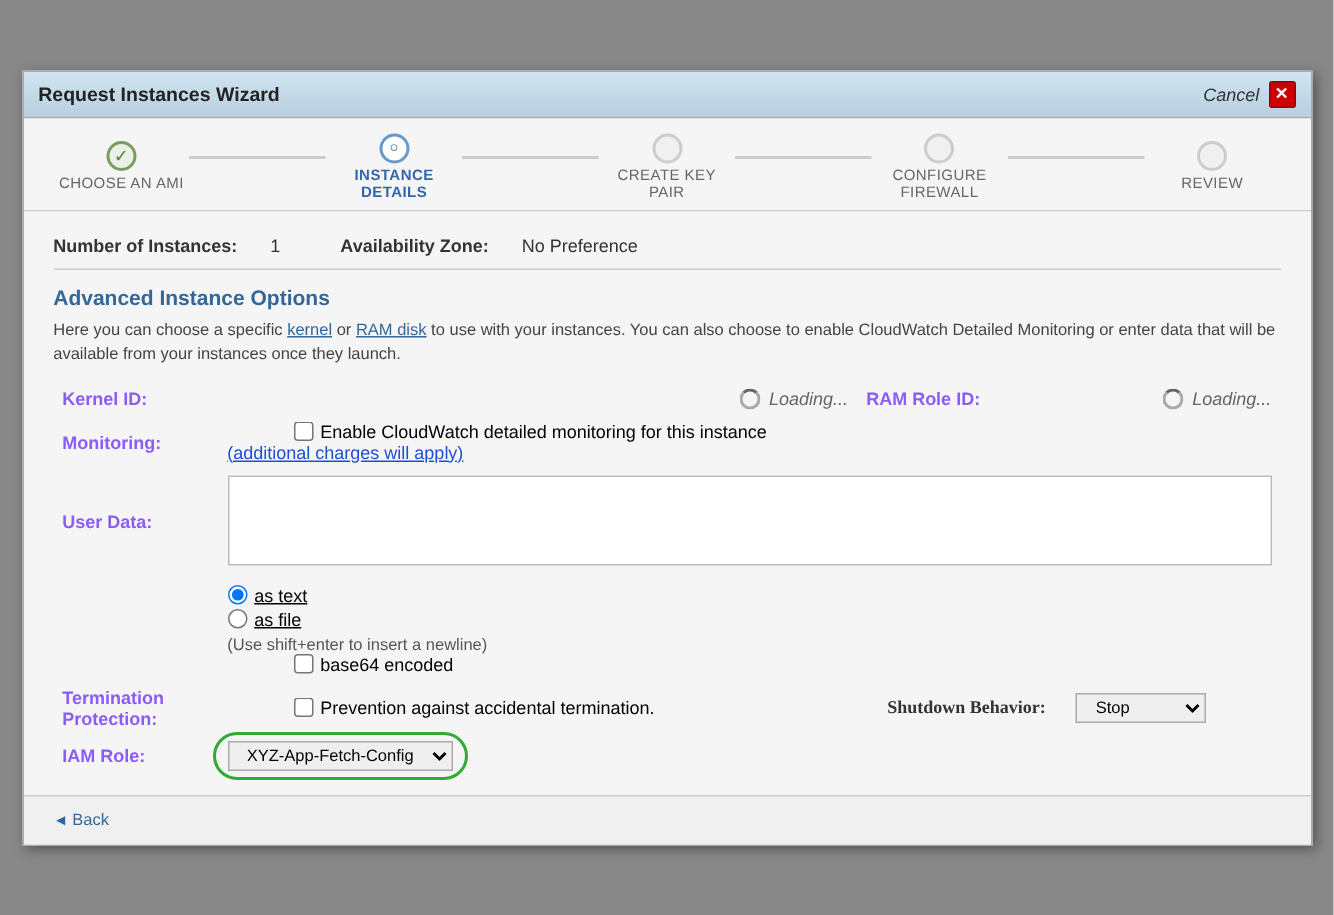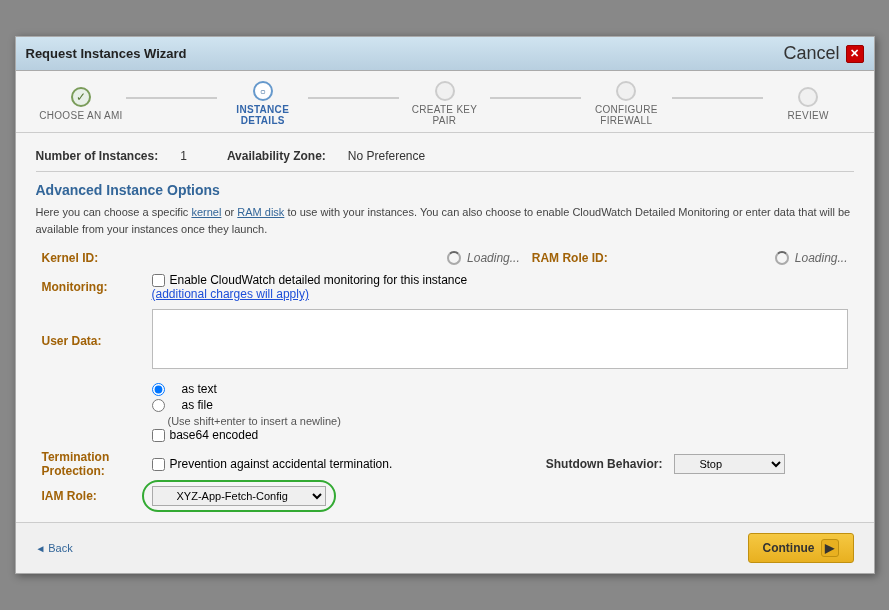--- a/index.html
+++ b/index.html
@@ -30,24 +30,25 @@
       font-size: 13px;
       font-weight: bold;
       color: #222;
     }
     .title-controls {
       display: flex;
       align-items: center;
       gap: 6px;
     }
     .cancel-link {
-      font-size: 18px;
+      font-size: 12px;
       color: #333;
       text-decoration: none;
       cursor: pointer;
+      font-style: italic;
     }
     .close-btn {
       width: 18px;
       height: 18px;
       background: #c00;
       border: 1px solid #900;
       border-radius: 2px;
       display: flex;
       align-items: center;
       justify-content: center;
@@ -167,21 +168,21 @@
     .form-table {
       width: 100%;
       border-collapse: collapse;
     }
     .form-table td {
       padding: 4px 6px;
       vertical-align: middle;
     }
     .field-label {
       font-weight: bold;
-      color: #a16207;
+      color: #8b5cf6;
       white-space: nowrap;
       width: 110px;
     }
     .loading-row {
       display: flex;
       align-items: center;
       gap: 6px;
       color: #666;
       font-style: italic;
       justify-content: flex-end;
@@ -193,40 +194,42 @@
       border-top-color: #666;
       border-radius: 50%;
       display: inline-block;
     }
 
     
     .checkbox-row {
       display: flex;
       align-items: center;
       gap: 5px;
+      margin-left: 44px;
     }
     .charges-link { color: #1d4ed8; text-decoration: underline; }
 
     
     .user-data-textarea {
       width: 100%;
       height: 60px;
       border: 1px solid #bbb;
       background: white;
       resize: none;
       font-size: 11px;
       padding: 4px;
     }
 
     
     .radio-row {
       display: flex;
       align-items: center;
-      gap: 17px;
+      gap: 5px;
       margin: 2px 0;
+      text-decoration: underline;
     }
 
     
     .iam-role-wrapper {
       position: relative;
       display: inline-block;
     }
     .iam-role-circle {
       position: absolute;
       top: -6px;
@@ -275,21 +278,21 @@
       border-radius: 3px;
       display: flex;
       align-items: center;
       justify-content: center;
       color: #333;
       font-size: 12px;
     }
 
     select {
       font-size: 11px;
-      padding: 2px 20px;
+      padding: 2px 8px;
       border: 1px solid #aaa;
     }
     .shutdown-label {
       font-weight: bold;
       color: #333;
     }
 
     .td-right { vertical-align: top; padding-top: 2px; }
   </style>
 </head>
@@ -407,40 +410,40 @@
           <td colspan="3">
             <div class="radio-row">
               <input type="radio" name="userdata_format" checked="" style="">
               <span>as text</span>
             </div>
             <div class="radio-row">
               <input type="radio" name="userdata_format" style="">
               <span>as file</span>
             </div>
             <div>
-              <span style="color:#555; font-size:11px;margin-left:16px;">(Use shift+enter to insert a newline)</span>
+              <span style="color:#555; font-size:11px;">(Use shift+enter to insert a newline)</span>
             </div>
             <div class="checkbox-row">
               <input type="checkbox" style="">
               <span>base64 encoded</span>
             </div>
           </td>
         </tr>
 
         <tr>
           <td class="field-label td-right">
             <span>Termination<br>Protection:</span>
           </td>
           <td colspan="1">
             <div class="checkbox-row">
               <input type="checkbox" style="">
               <span>Prevention against accidental termination.</span>
             </div>
           </td>
-          <td class="shutdown-label" style="font-weight:bold; white-space:nowrap; padding-left:20px;">Shutdown Behavior:</td>
+          <td class="shutdown-label" style="font-weight:bold; white-space:nowrap; padding-left:20px;font-family:Liberation Serif, serif;">Shutdown Behavior:</td>
           <td>
             <select>
               <option>Stop</option>
               <option>Terminate</option>
             </select>
           </td>
         </tr>
 
         <tr>
           <td class="field-label">IAM Role:</td>
@@ -455,19 +458,15 @@
           </td>
         </tr>
 
       </tbody>
     </table>
 
   </div>
 
   <div class="dialog-footer">
     <span class="back-link">Back</span>
-    <button class="continue-btn">
-      <span>Continue</span>
-      <span class="continue-arrow">▶</span>
-    </button>
   </div>
 
 </div>
 
 </body></html>

